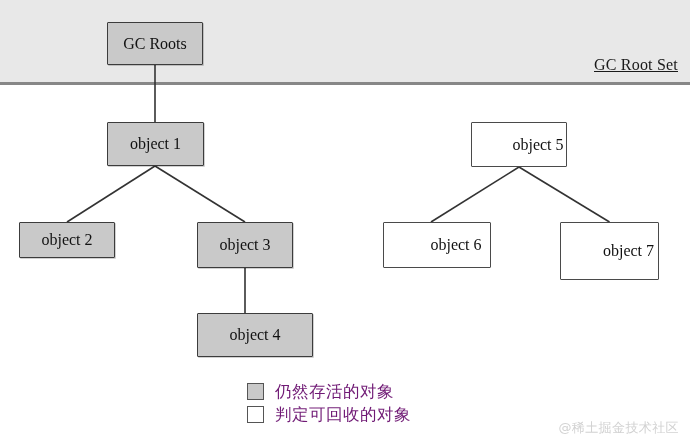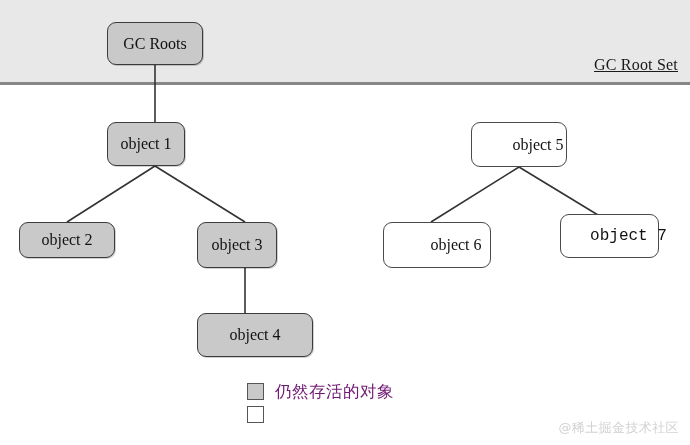--- a/index.html
+++ b/index.html
@@ -46,21 +46,21 @@
     top: 0;
     width: 690px;
     height: 445px;
     pointer-events: none;
   }
 
   
   .node {
     position: absolute;
     box-sizing: border-box;
-    border-radius: 9px;
+    border-radius: 1px;
     display: flex;
     align-items: center;
     justify-content: center;
     font-size: 16px;
     color: #111111;
     white-space: nowrap;
   }
   .node.alive {
     background: #c9c9c9;
     border: 1.5px solid #3c3c3c;
@@ -132,48 +132,49 @@
       <line x1="155" y1="166" x2="245" y2="222" stroke="#333333" stroke-width="1.6"></line>
       <line x1="245" y1="268" x2="245" y2="313" stroke="#333333" stroke-width="1.6"></line>
       <line x1="519" y1="167" x2="431" y2="222" stroke="#333333" stroke-width="1.6"></line>
       <line x1="519" y1="167" x2="609.5" y2="222" stroke="#333333" stroke-width="1.6"></line>
     </svg>
 
   <div id="node-layer">
       <div class="node alive" style="left: 107px; top: 22px; width: 96px; height: 43px;">
         <span>GC Roots</span>
       </div>
-      <div class="node alive" style="left: 107px; top: 122px; width: 78px; height: 44px;">
+      <div class="node alive" style="left: 107px; top: 122px; width: 97px; height: 44px;">
         <span>object 1</span>
       </div>
       <div class="node alive" style="left: 19px; top: 222px; width: 96px; height: 36px;">
         <span>object 2</span>
       </div>
-      <div class="node alive" style="left: 197px; top: 222px; width: 80px; height: 46px; text-align: right;">
+      <div class="node alive" style="left: 197px; top: 222px; width: 96px; height: 46px; text-align: right;">
         <span>object 3</span>
       </div>
       <div class="node alive" style="left: 197px; top: 313px; width: 116px; height: 44px;">
         <span>object 4</span>
       </div>
       <div class="node dead" style="left: 471px; top: 122px; width: 96px; height: 45px;">
         <span>object 5</span>
       </div>
       <div class="node dead" style="left: 383px; top: 222px; width: 108px; height: 46px;">
         <span>object 6</span>
       </div>
-      <div class="node dead" style="left: 560px; top: 214px; width: 99px; height: 44px; font-family: Liberation Mono, monospace;">
+      <div class="node dead" style="left: 560px; top: 222px; width: 99px; height: 58px;">
         <span>object 7</span>
       </div>
     </div>
 
   <div class="legend">
     <div class="legend-row">
       <span class="swatch alive"></span>
       <span class="legend-label">仍然存活的对象</span>
     </div>
     <div class="legend-row">
       <span class="swatch dead"></span>
+      <span class="legend-label">判定可回收的对象</span>
     </div>
   </div>
 
   <div class="watermark">@稀土掘金技术社区</div>
 
 </div>
 
 </body></html>

